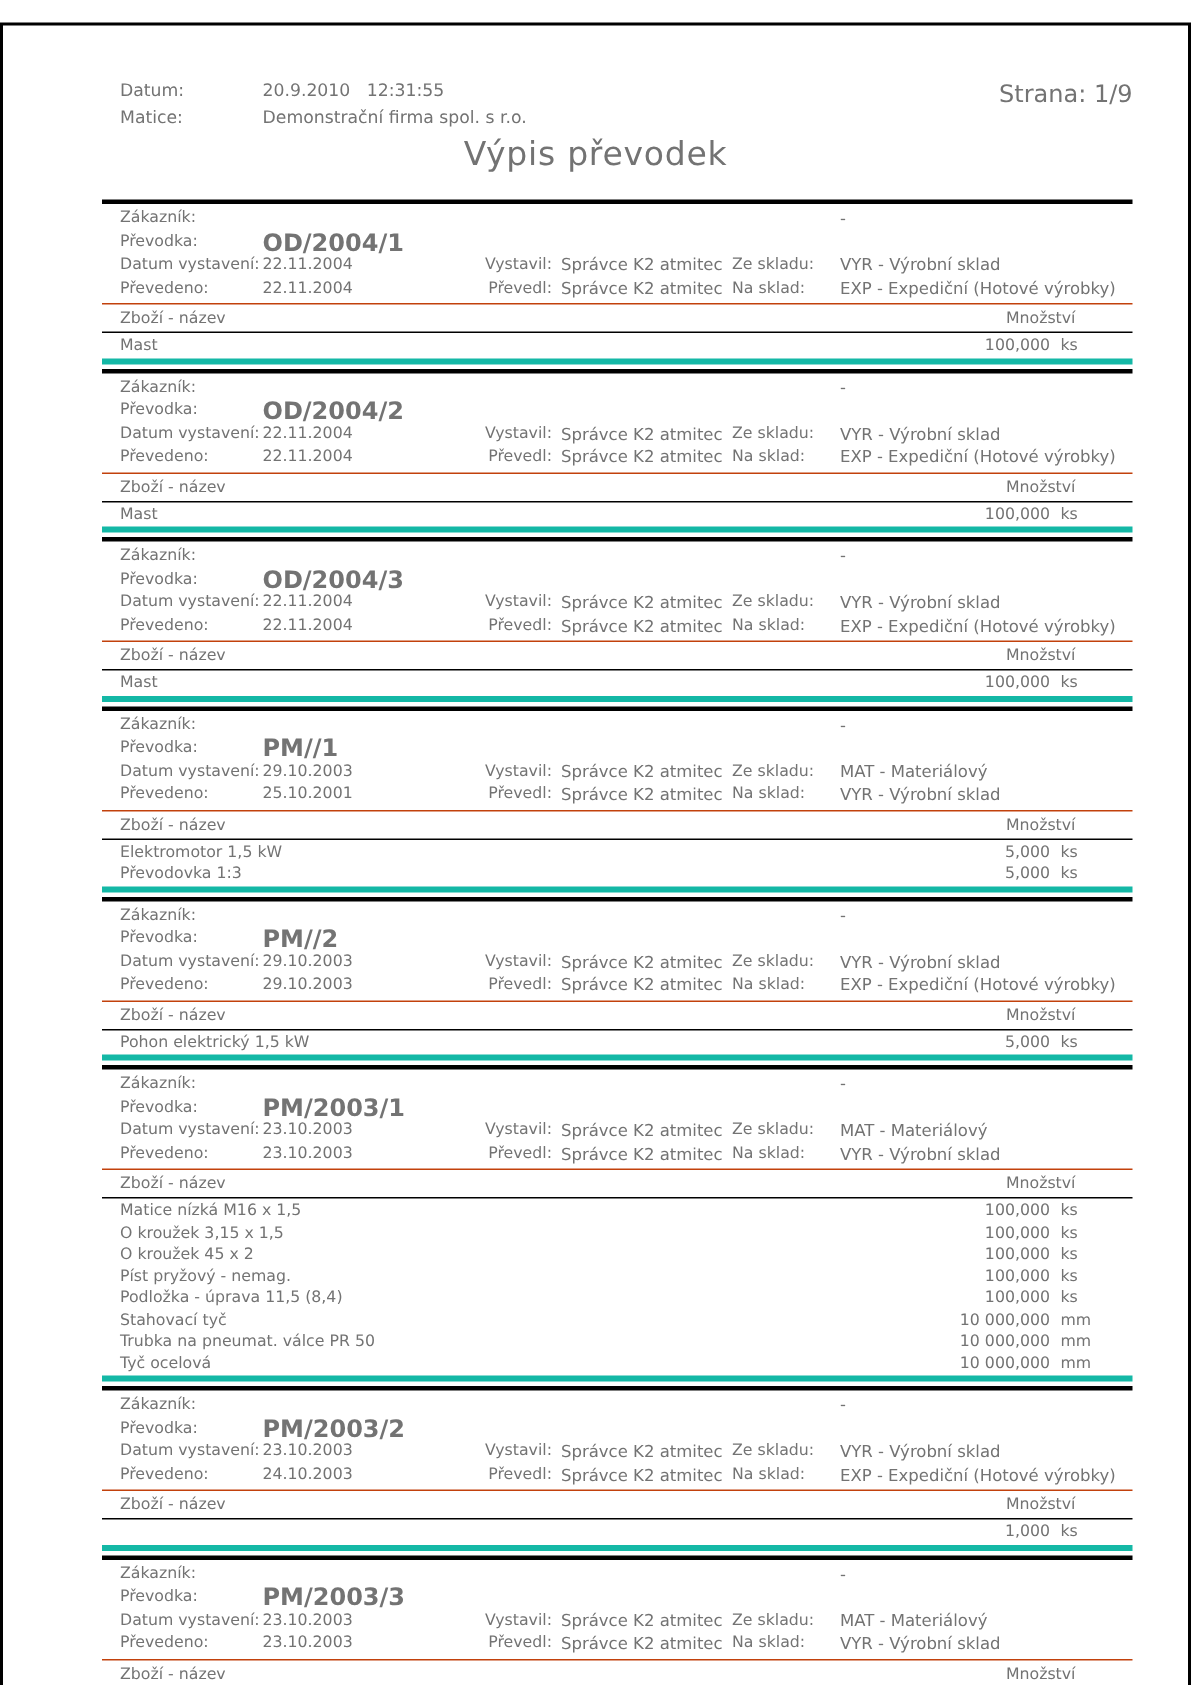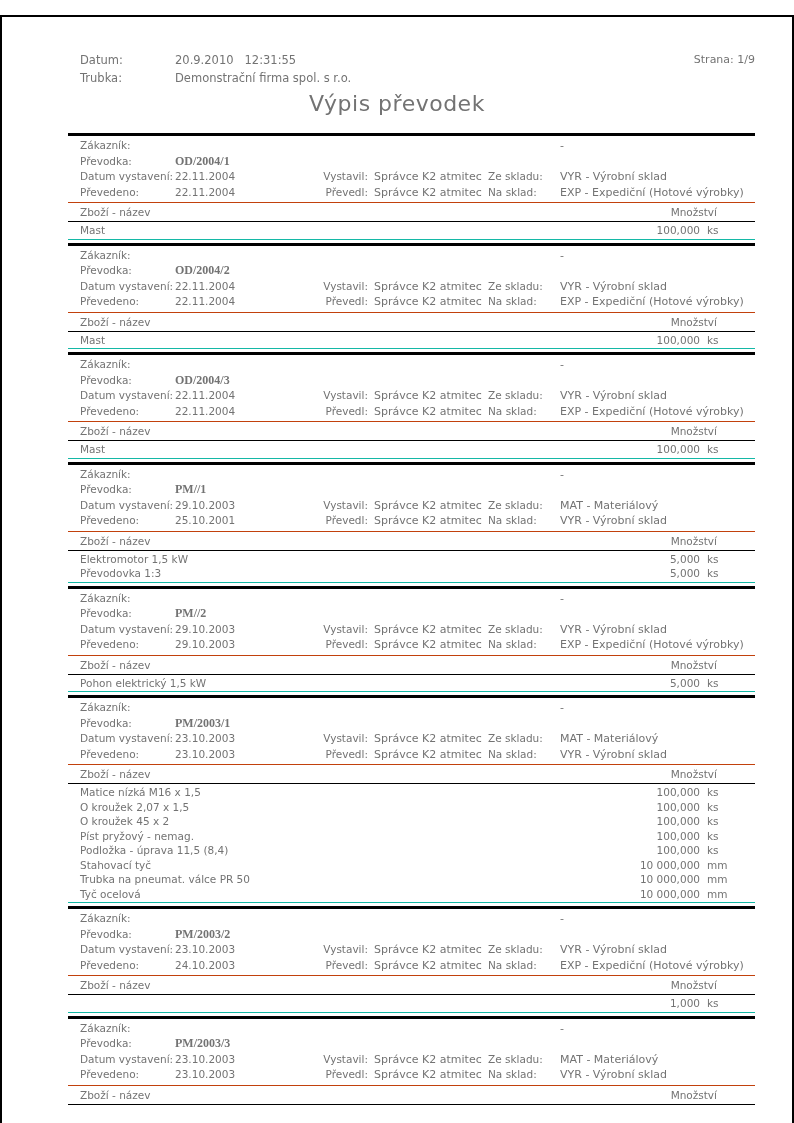--- a/index.html
+++ b/index.html
@@ -12,69 +12,69 @@
     color: #737373;
     font-family: "DejaVu Sans", sans-serif;
     overflow: hidden;
     margin-top: 15px;
   }
   
   .report-header { position: absolute; top: 36px; left: 0; right: 0; height: 40px; }
   .hdr-row { position: relative; height: 18px; }
   .hdr-label { position: absolute; left: 78px; font-size: 11.5px; }
   .hdr-value { position: absolute; left: 173px; font-size: 11.5px; white-space: pre; }
-  .hdr-page  { position: absolute; right: 37px; top: 0; font-size: 11px; }
+  .hdr-page  { position: absolute; right: 37px; top: 0; font-size: 16px; }
   .title {
     position: absolute; top: 74px; left: 0; right: 0;
     text-align: center; font-size: 22px; font-weight: normal; letter-spacing: 0.5px;
   }
   
   .content { position: absolute; top: 116px; left: 66px; width: 687px; }
   .block { border-top: 3px solid #000; margin-bottom: 3px; }
   .block-head { padding: 2px 0 2px 0; }
   .row { position: relative; height: 15.5px; }
   .sm { font-size: 10.5px; line-height: 15.5px; white-space: nowrap; }
   .lg { font-size: 11px;  line-height: 15.5px; white-space: nowrap; }
   .c1  { position: absolute; left: 12px; }
   .c2  { position: absolute; left: 107px; }
-  .num { font-size: 12px; font-weight: bold; line-height: 15.5px; font-family: Liberation Serif, serif; }
+  .num { font-size: 16px; font-weight: bold; line-height: 15.5px; }
   .c3  { position: absolute; left: 184px; width: 116px; text-align: right; }
   .c3v { position: absolute; left: 306px; }
   .c4l { position: absolute; left: 420px; }
   .c4v { position: absolute; left: 492px; }
   
   .cols-header {
     position: relative; height: 18px;
     border-top: 1px solid #c2410c; border-bottom: 1px solid #000;
   }
   .cols-header .sm { line-height: 18px; }
   .goods-h { position: absolute; left: 12px; }
   .qty-h   { position: absolute; right: 38px; text-align: right; }
   
-  .items { border-bottom: 1px solid #14b8a6; padding: 1px 0 1px 0; }
+  .items { border-bottom: 4px solid #14b8a6; padding: 1px 0 1px 0; }
   .items:empty { border-bottom: none; padding: 0; }
   .item-row { position: relative; height: 14.5px; }
   .item-row .sm { line-height: 14.5px; }
   .iname { position: absolute; left: 12px; }
   .qty   { position: absolute; right: 55px; }
   .unit  { position: absolute; left: 639px; }
 </style>
 </head>
 <body>
 
 <div class="page">
 
   <div class="report-header">
     <div class="hdr-row">
       <span class="hdr-label">Datum:</span>
       <span class="hdr-value">20.9.2010   12:31:55</span>
       <span class="hdr-page">Strana: 1/9</span>
     </div>
     <div class="hdr-row">
-      <span class="hdr-label">Trubka:</span>
+      <span class="hdr-label">Matice:</span>
       <span class="hdr-value">Demonstrační firma spol. s r.o.</span>
     </div>
   </div>
 
   <div class="title">Výpis převodek</div>
 
   <div class="content" id="blocks">
   <section class="block">
     <div class="block-head">
       <div class="row">
@@ -313,21 +313,21 @@
       <span class="qty-h sm">Množství</span>
     </div>
     <div class="items">
   <div class="item-row">
     <span class="iname sm">Matice nízká M16 x 1,5</span>
     <span class="qty sm">100,000</span>
     <span class="unit sm">ks</span>
   </div>
 
   <div class="item-row">
-    <span class="iname sm">O kroužek 2,07 x 1,5</span>
+    <span class="iname sm">O kroužek 3,15 x 1,5</span>
     <span class="qty sm">100,000</span>
     <span class="unit sm">ks</span>
   </div>
 
   <div class="item-row">
     <span class="iname sm">O kroužek 45 x 2</span>
     <span class="qty sm">100,000</span>
     <span class="unit sm">ks</span>
   </div>
 

